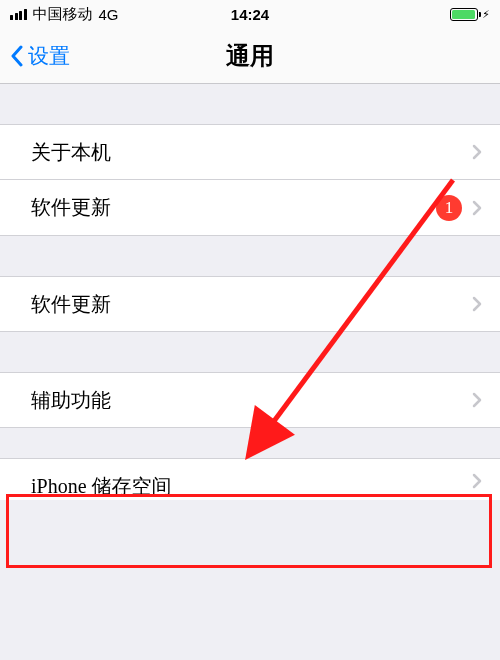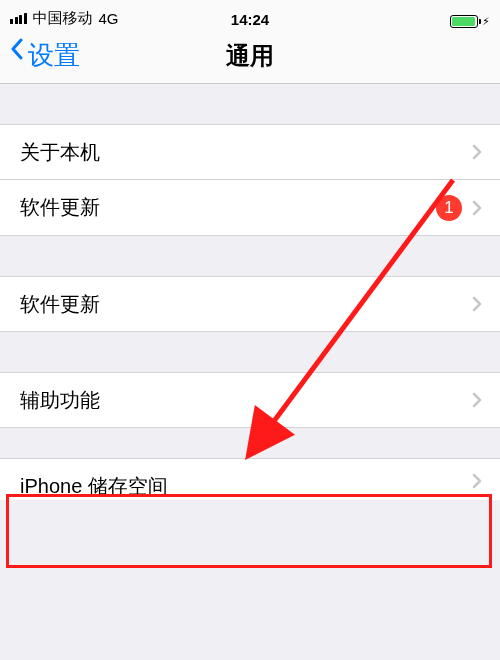--- a/index.html
+++ b/index.html
@@ -8,21 +8,21 @@
       height: 660px;
       font-family: -apple-system, "Helvetica Neue", Arial, sans-serif;
       background: #efeff4;
       overflow: hidden;
       position: relative;
     }
     .status-bar {
       height: 28px;
       background: #fafafa;
       display: flex;
-      align-items: flex-end;
+      align-items: center;
       justify-content: space-between;
       padding: 0 10px;
       font-size: 15px;
       font-weight: 500;
       color: #000;
     }
     .status-left { display: flex; align-items: center; gap: 6px; }
     .signal-bars { display: flex; align-items: flex-end; gap: 1.5px; }
     .signal-bars span { width: 3px; background: #000; border-radius: 0.5px; }
     .signal-bars span:nth-child(1) { height: 5px; }
@@ -46,43 +46,44 @@
 
     .nav-bar {
       height: 56px;
       background: #fafafa;
       border-bottom: 0.5px solid #c8c8cc;
       display: flex;
       align-items: center;
       position: relative;
     }
     .back-btn {
-      display: flex; 
-      color: #007aff; font-size: 26px;
+      display: flex; align-items: center;
+      color: #007aff; font-size: 21px;
       padding: 0 10px; cursor: pointer;
     }
     .back-chevron { margin-right: 4px; }
     .back-chevron svg { width: 14px; height: 22px; display: block; }
     .nav-title {
       position: absolute; left: 50%; transform: translateX(-50%);
       font-size: 24px; font-weight: 600; color: #000;
     }
 
     .section-gap { height: 40px; }
     .section-gap.small { height: 30px; }
 
     .list { background: #fff; }
     .row {
       height: 56px;
       display: flex; align-items: center;
-      padding: 0 18px 0 20px;
+      padding: 0 18px 0 31px;
       border-bottom: 0.5px solid #d1d1d6;
       position: relative;
       font-size: 20px; color: #000;
       cursor: pointer;
+      font-family: Liberation Serif, serif;
     }
     .row:first-child { border-top: 0.5px solid #d1d1d6; }
     .row-label { flex: 1; }
     .row-right { display: flex; align-items: center; gap: 10px; }
     .badge {
       min-width: 26px; height: 26px; border-radius: 13px;
       background: #ff3b30; color: #fff;
       display: flex; align-items: center; justify-content: center;
       font-size: 17px; font-weight: 400;
     }

